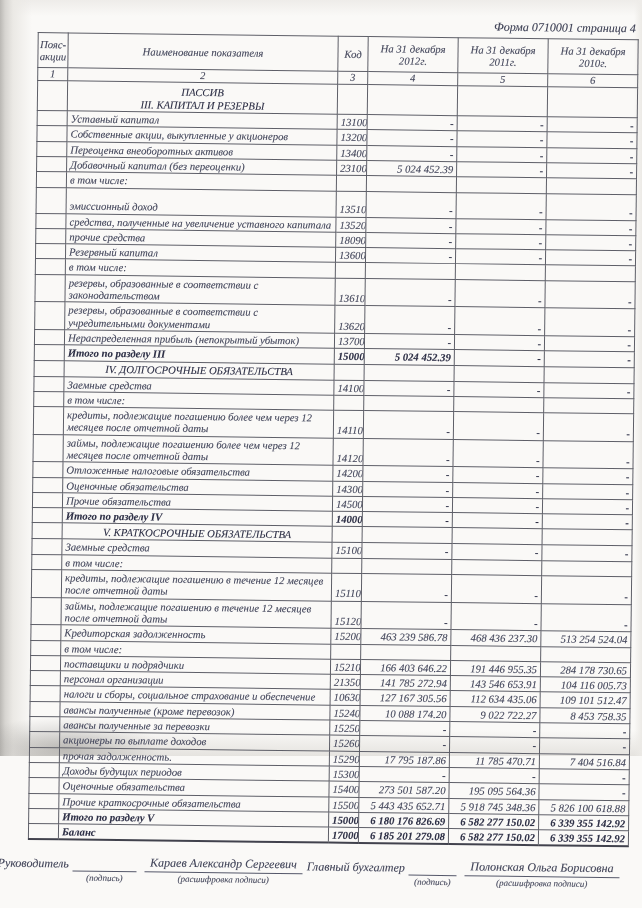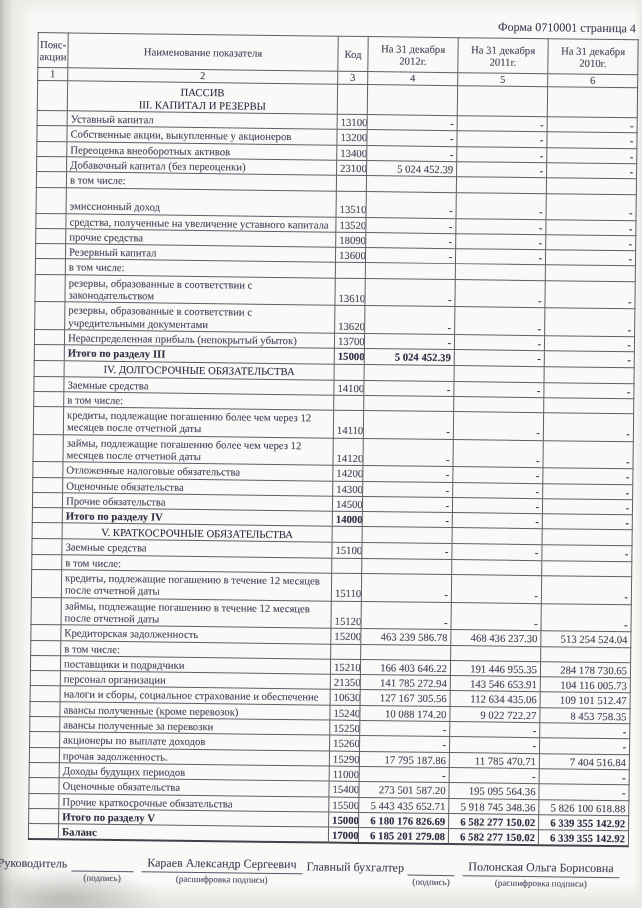--- a/index.html
+++ b/index.html
@@ -2,28 +2,29 @@
 <html><head>
 <meta charset="utf-8">
 <style>
   html,body{margin:0;padding:0;}
   body{
     width:642px;height:908px;overflow:hidden;
     font-family:"Liberation Serif","DejaVu Serif",serif;
     background:#faf9f7;
   }
   .page{
-    position:relative;width:642px;height:908px;
+    position:relative;width:642px;height:756px;
     background:
       radial-gradient(ellipse 140px 45px at 10% 99%, rgba(140,138,135,0.5), rgba(140,138,135,0) 70%),
       linear-gradient(90deg,#bab8b4 0px,#d6d4d0 5px,#ebe9e5 13px,rgba(250,249,247,0) 32px),
       linear-gradient(180deg,#eeece9 0px,rgba(250,249,247,0) 16px),
       linear-gradient(270deg,#eceae6 0px,rgba(250,249,247,0) 8px),
       linear-gradient(0deg,#e5e3df 0px,rgba(250,249,247,0) 26px),
       #faf9f7;
+    font-style: italic;
   }
   .scan{
     position:absolute;left:38px;top:12px;width:600px;
     transform:rotate(0.7deg);transform-origin:0 0;
     color:#474a5e;
     text-shadow:0.2px 0.2px 0.4px rgba(70,72,95,0.35);
   }
   .form-label{
     text-align:right;font-size:12px;padding:2px 2px 3px 0;color:#3f4256;
   }
@@ -411,21 +412,21 @@
             <td class="expl-cell"></td>
             <td class="lbl-sub">прочая задолженность.</td>
             <td class="code-cell">15290</td>
             <td class="val-cell">17 795 187.86</td>
             <td class="val-cell">11 785 470.71</td>
             <td class="val-cell">7 404 516.84</td>
           </tr>
           <tr class="r-item">
             <td class="expl-cell"></td>
             <td class="lbl-item">Доходы будущих периодов</td>
-            <td class="code-cell">11000</td>
+            <td class="code-cell">15300</td>
             <td class="val-cell">-</td>
             <td class="val-cell">-</td>
             <td class="val-cell">-</td>
           </tr>
           <tr class="r-item">
             <td class="expl-cell"></td>
             <td class="lbl-item">Оценочные обязательства</td>
             <td class="code-cell">15400</td>
             <td class="val-cell">273 501 587.20</td>
             <td class="val-cell">195 095 564.36</td>

